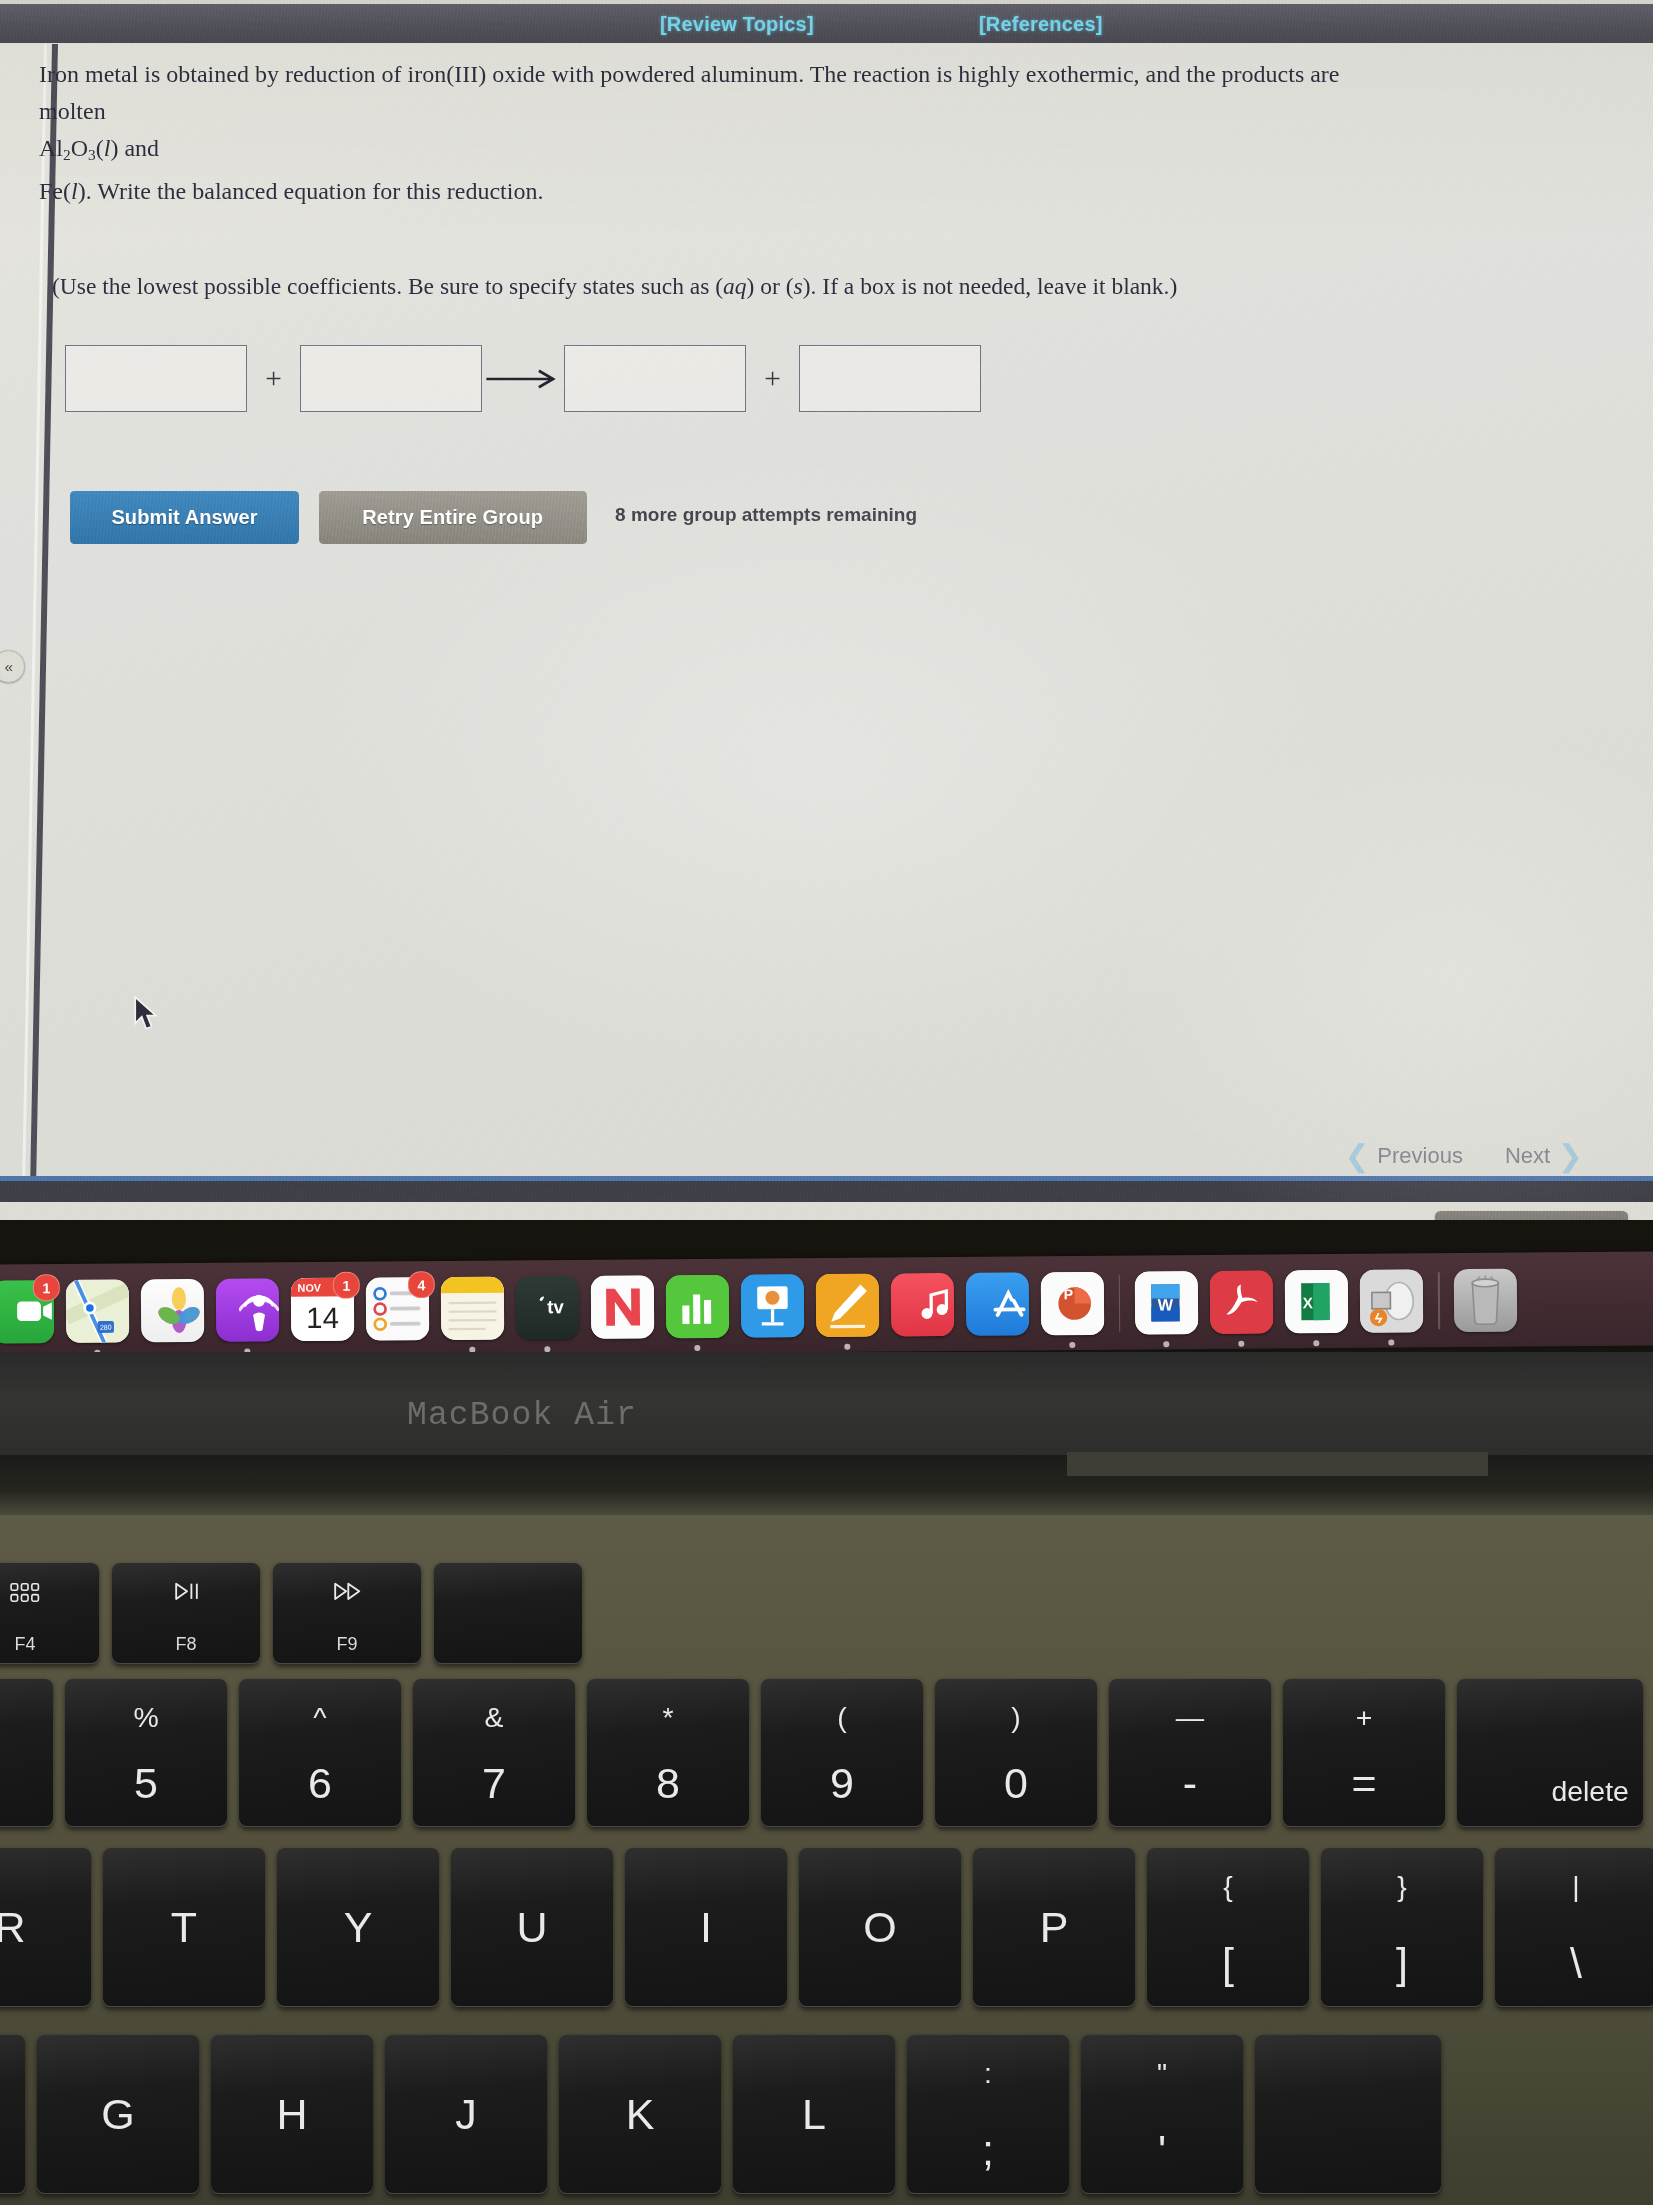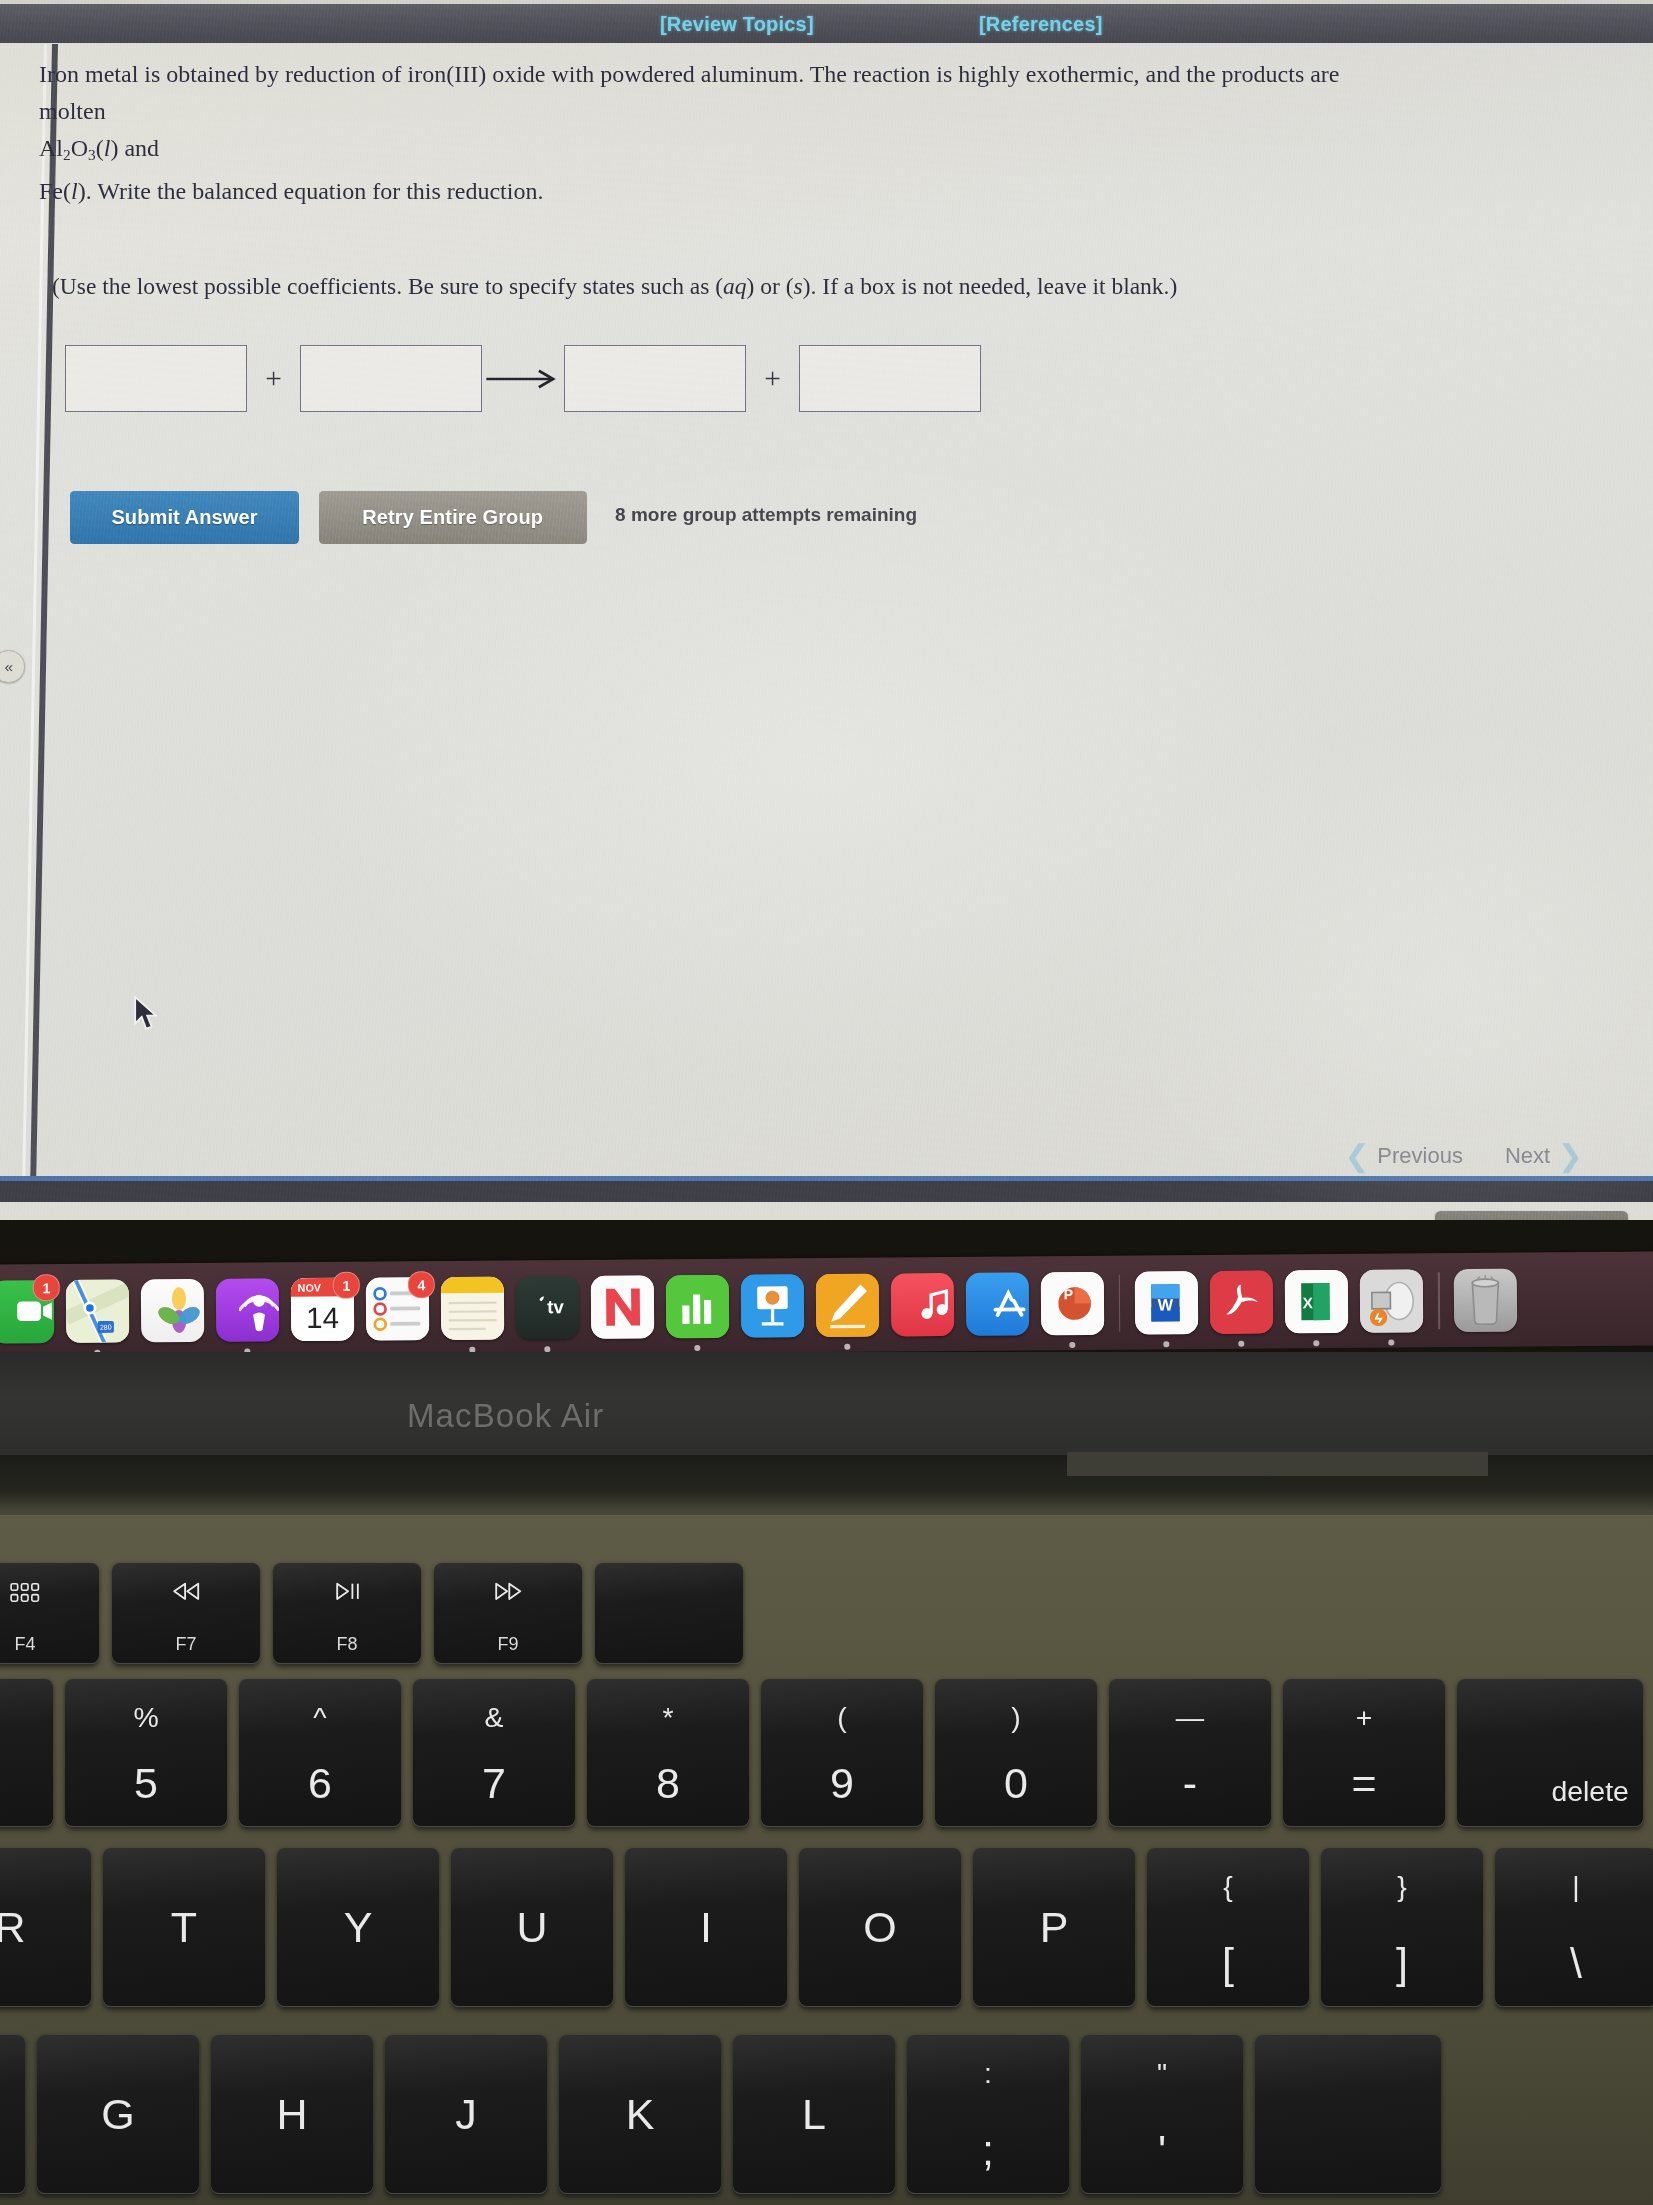--- a/index.html
+++ b/index.html
@@ -166,21 +166,21 @@
   .dsep{width:1.6px;height:57px;background:rgba(255,255,255,0.22);margin:0 14.2px 0 3.3px;flex:0 0 auto;}
 
   
   .bezel{
     position:absolute;left:0;top:1352px;width:1654px;height:115px;
     background:linear-gradient(180deg,#2a2a2a 0%, #343432 40%, #2c2c2b 100%);
   }
   .mbtext{
     position:absolute;left:407px;top:1397px;
     color:#6d6d6c;font-size:33px;letter-spacing:1.1px;
-    font-family:Liberation Sans, sans-serif;
+    font-family:Liberation Mono, monospace;
   }
   .hinge{
     position:absolute;left:0;top:1455px;width:1654px;height:60px;
     background:linear-gradient(180deg,#1b1b19,#26261f 60%,#4a4a3c);
   }
   .hinge-notch{
     position:absolute;left:1067px;top:1452px;width:421px;height:24px;background:#3e3e36;
   }
 
   
@@ -536,31 +536,20 @@
                 <rect x="2" y="23" width="12" height="12" rx="3"></rect>
                 <rect x="21" y="23" width="12" height="12" rx="3"></rect>
                 <rect x="40" y="23" width="12" height="12" rx="3"></rect>
               </g>
             </svg>
           </span>
           <span class="flabel">F4</span>
         </div>
         <div class="key fkey">
           <span class="glyph">
-            <svg width="28.4" height="18.6" viewBox="0 0 52 34">
-              <g fill="none" stroke="#e9e9e9" stroke-width="3.4" stroke-linejoin="round">
-                <polygon points="24,3 24,31 4,17"></polygon>
-                <polygon points="48,3 48,31 28,17"></polygon>
-              </g>
-            </svg>
-          </span>
-          <span class="flabel">F7</span>
-        </div>
-        <div class="key fkey">
-          <span class="glyph">
             <svg width="25" height="18.6" viewBox="0 0 46 34">
               <g fill="none" stroke="#e9e9e9" stroke-width="3.4" stroke-linejoin="round">
                 <polygon points="4,3 24,17 4,31"></polygon>
                 <line x1="32" y1="3" x2="32" y2="31"></line>
                 <line x1="42" y1="3" x2="42" y2="31"></line>
               </g>
             </svg>
           </span>
           <span class="flabel">F8</span>
         </div>

